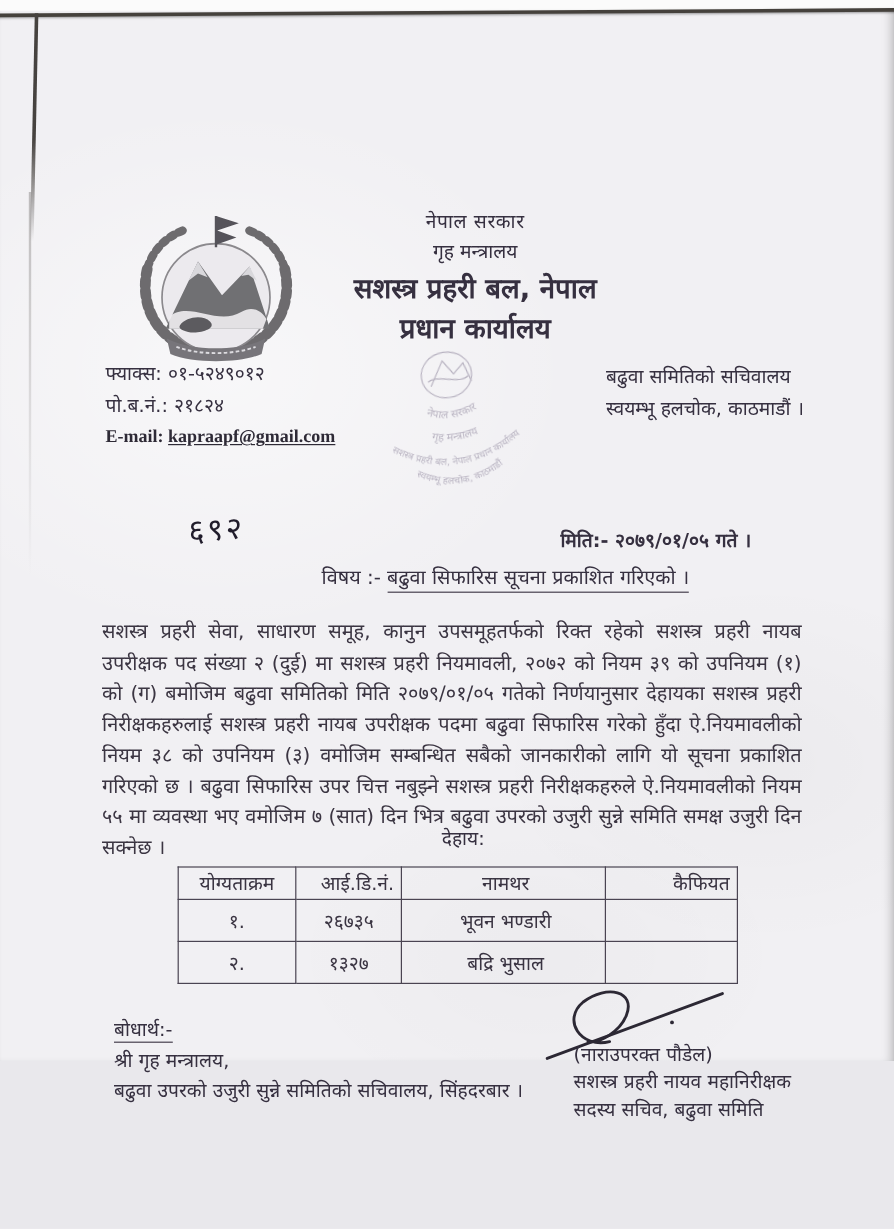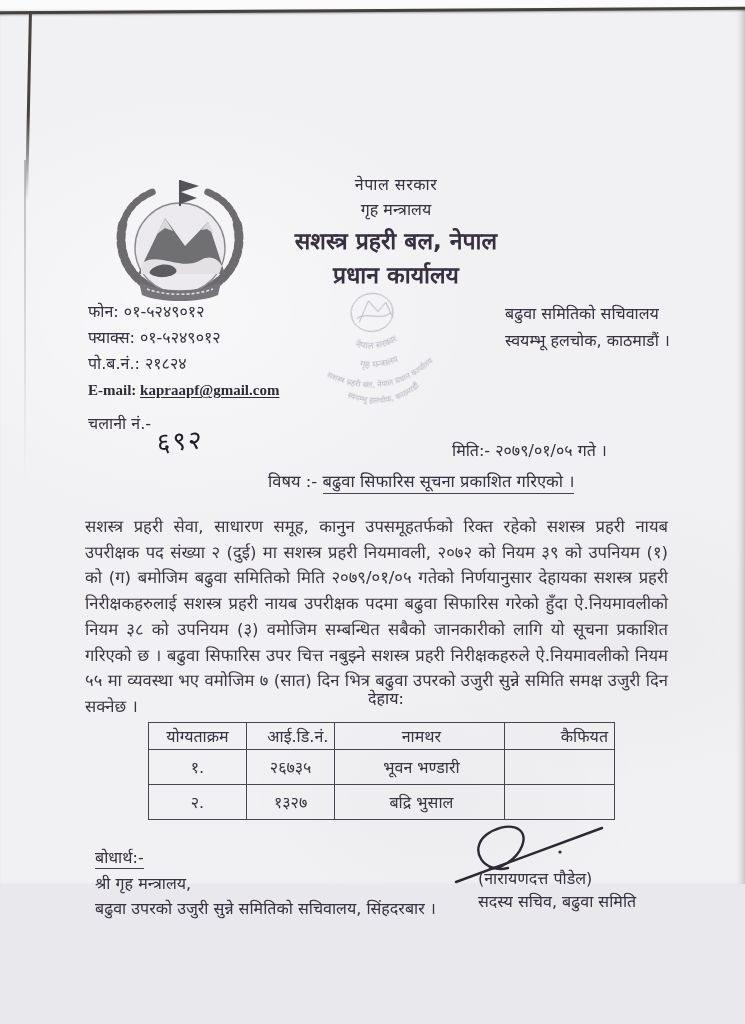--- a/index.html
+++ b/index.html
@@ -36,21 +36,21 @@
   .lh-office{font-size:23px;font-weight:700;margin-top:8px;}
   
   .contact{left:88px;top:299px;font-size:16px;line-height:26px;}
   .email-line{font-family:"Liberation Serif",serif;font-weight:bold;font-size:15px;color:#2e2a36;}
   .email-addr{text-decoration:underline;text-underline-offset:2px;}
   .raddr{left:505px;top:300px;font-size:16px;line-height:27px;}
   
   .refno{left:88px;top:410px;font-size:16px;line-height:27px;}
   .chalani-hand{left:157px;top:422px;font-size:26px;color:#201c2b;font-weight:500;
     transform:rotate(-4deg) skewX(-4deg);letter-spacing:2px;}
-  .date-line{left:452px;top:439px;font-size:16px;}
+  .date-line{left:467px;top:439px;font-size:16px;font-weight:bold;}
   
   .subject{left:268px;top:469px;font-size:16.5px;white-space:nowrap;}
   .subject u{text-decoration:none;border-bottom:1.2px solid #46404e;padding-bottom:2px;}
   
   .body-par{left:85px;top:514px;width:583px;font-size:16.6px;line-height:25.7px;
     text-align:justify;color:#3b3542;}
   .dehaya{left:0;top:687px;width:772px;text-align:center;font-size:16px;}
   
   table.listing{position:absolute;left:148px;top:722px;width:467px;border-collapse:collapse;
     font-size:16px;color:#3a3442;}
@@ -120,36 +120,34 @@
     </g>
     <g fill="#877e96" font-size="9" text-anchor="middle" font-family="'DejaVu Sans',sans-serif">
       <text><textPath href="#arc1" startOffset="50%">नेपाल सरकार</textPath></text>
       <text><textPath href="#arc2" startOffset="50%">गृह मन्त्रालय</textPath></text>
       <text font-size="8"><textPath href="#arc3" startOffset="50%">सशस्त्र प्रहरी बल, नेपाल प्रधान कार्यालय</textPath></text>
       <text font-size="8"><textPath href="#arc4" startOffset="50%">स्वयम्भू हलचोक, काठमाडौं</textPath></text>
     </g>
   </svg>
 
   <div class="abs contact">
-    <div>फोन: ०१-५२४९०१२</div>
     <div>फ्याक्स: ०१-५२४९०१२</div>
     <div>पो.ब.नं.: २१८२४</div>
     <div class="email-line">
       <span>E-mail:</span>
       <span class="email-addr">kapraapf@gmail.com</span>
     </div>
   </div>
 
   <div class="abs raddr">
     <div>बढुवा समितिको सचिवालय</div>
     <div>स्वयम्भू हलचोक, काठमाडौं ।</div>
   </div>
 
   <div class="abs refno">
-    <div>चलानी नं.-</div>
   </div>
   <div class="abs chalani-hand">६९२</div>
   <div class="abs date-line">मिति:- २०७९/०१/०५ गते ।</div>
 
   <div class="abs subject">
     <span>विषय :- </span><u>बढुवा सिफारिस सूचना प्रकाशित गरिएको ।</u>
   </div>
 
   <div class="abs body-par">सशस्त्र प्रहरी सेवा, साधारण समूह, कानुन उपसमूहतर्फको रिक्त रहेको सशस्त्र प्रहरी नायब उपरीक्षक पद संख्या २ (दुई) मा सशस्त्र प्रहरी नियमावली, २०७२ को नियम ३९ को उपनियम (१) को (ग) बमोजिम बढुवा समितिको मिति २०७९/०१/०५ गतेको निर्णयानुसार देहायका सशस्त्र प्रहरी निरीक्षकहरुलाई सशस्त्र प्रहरी नायब उपरीक्षक पदमा बढुवा सिफारिस गरेको हुँदा ऐ.नियमावलीको नियम ३८ को उपनियम (३) वमोजिम सम्बन्धित सबैको जानकारीको लागि यो सूचना प्रकाशित गरिएको छ । बढुवा सिफारिस उपर चित्त नबुझ्ने सशस्त्र प्रहरी निरीक्षकहरुले ऐ.नियमावलीको नियम ५५ मा व्यवस्था भए वमोजिम ७ (सात) दिन भित्र बढुवा उपरको उजुरी सुन्ने समिति समक्ष उजुरी दिन सक्नेछ ।</div>
 
@@ -188,17 +186,18 @@
 
   <svg class="abs sig-svg" width="165" height="72" viewBox="0 0 165 72">
     <g stroke="#2c2834" stroke-width="2.4" fill="none" stroke-linecap="round">
       <path d="M58,50 C34,56 18,32 36,17 C56,2 80,8 72,28 C67,41 50,52 40,50"></path>
       <path d="M6,64 L152,10"></path>
     </g>
     <circle cx="110" cy="34" r="1.6" fill="#2c2834"></circle>
   </svg>
 
   <div class="abs sigblock">
-    <div>(नारायणदत्त पौडेल)</div>
+    <div>(नाराउपरक्त पौडेल)</div>
+    <div>सशस्त्र प्रहरी नायव महानिरीक्षक</div>
     <div>सदस्य सचिव, बढुवा समिति</div>
   </div>
 
 </div>
 
 </body></html>

